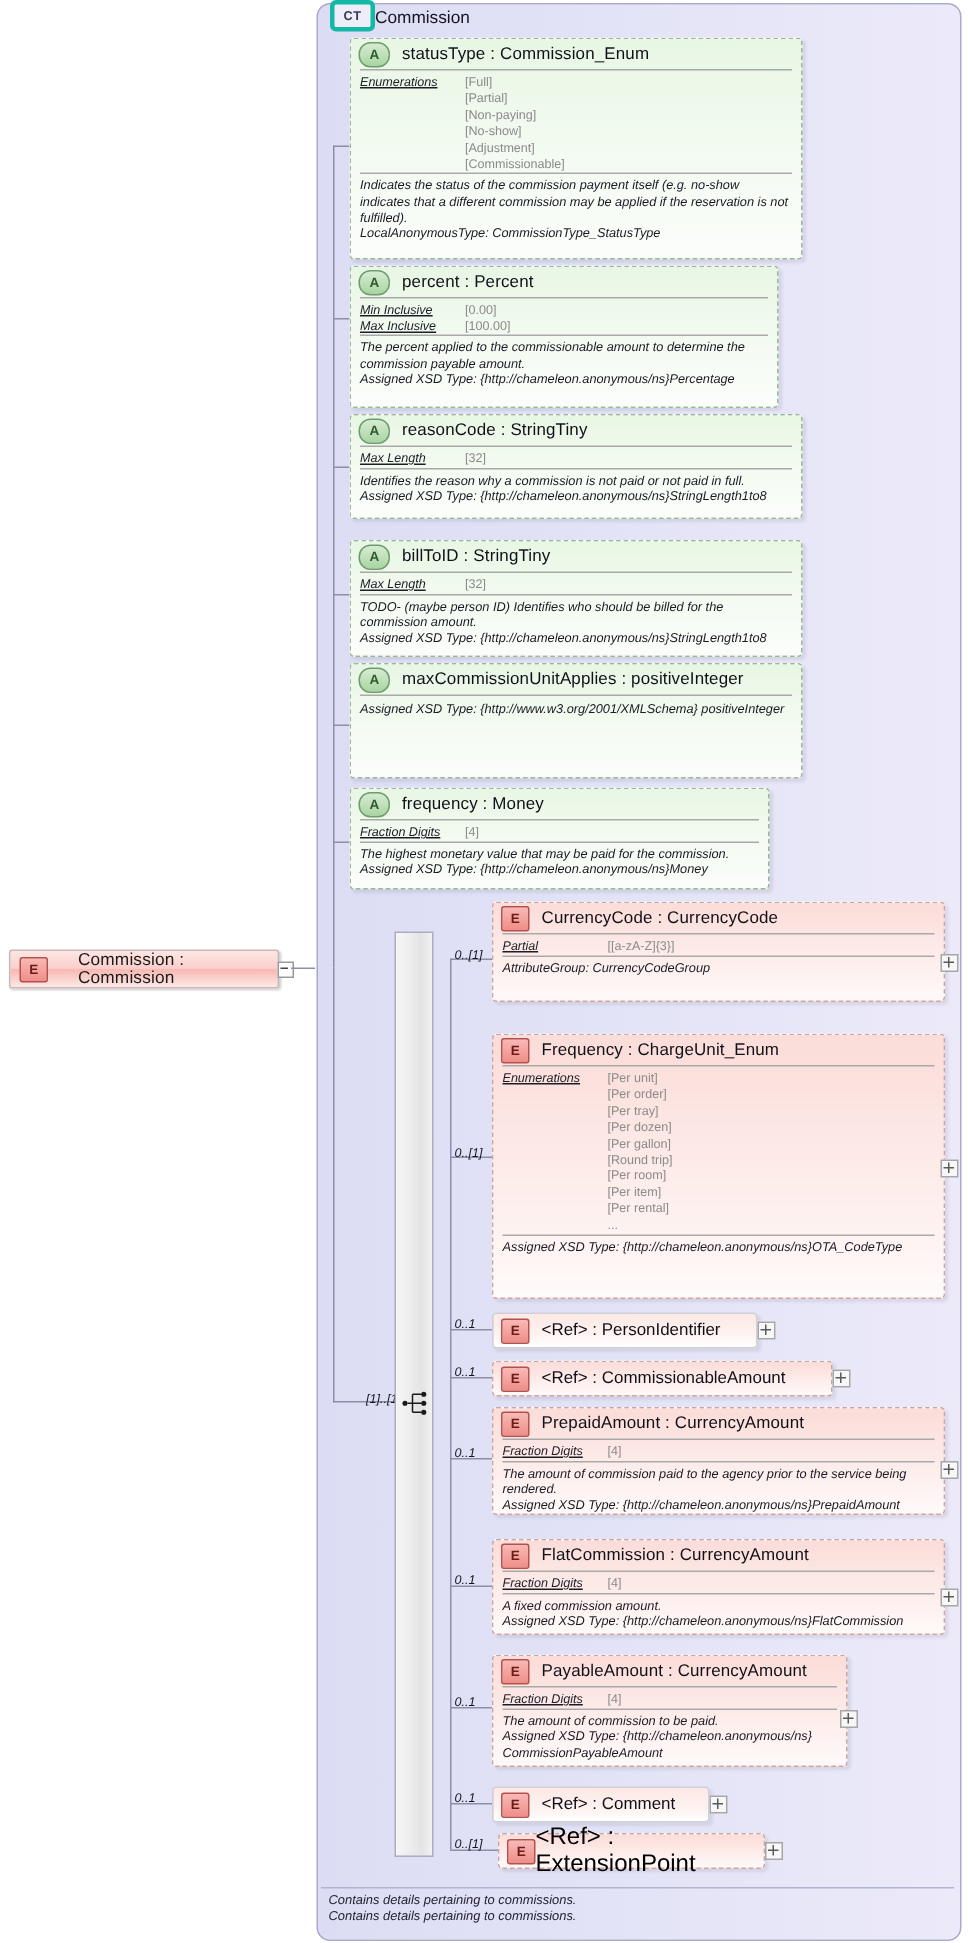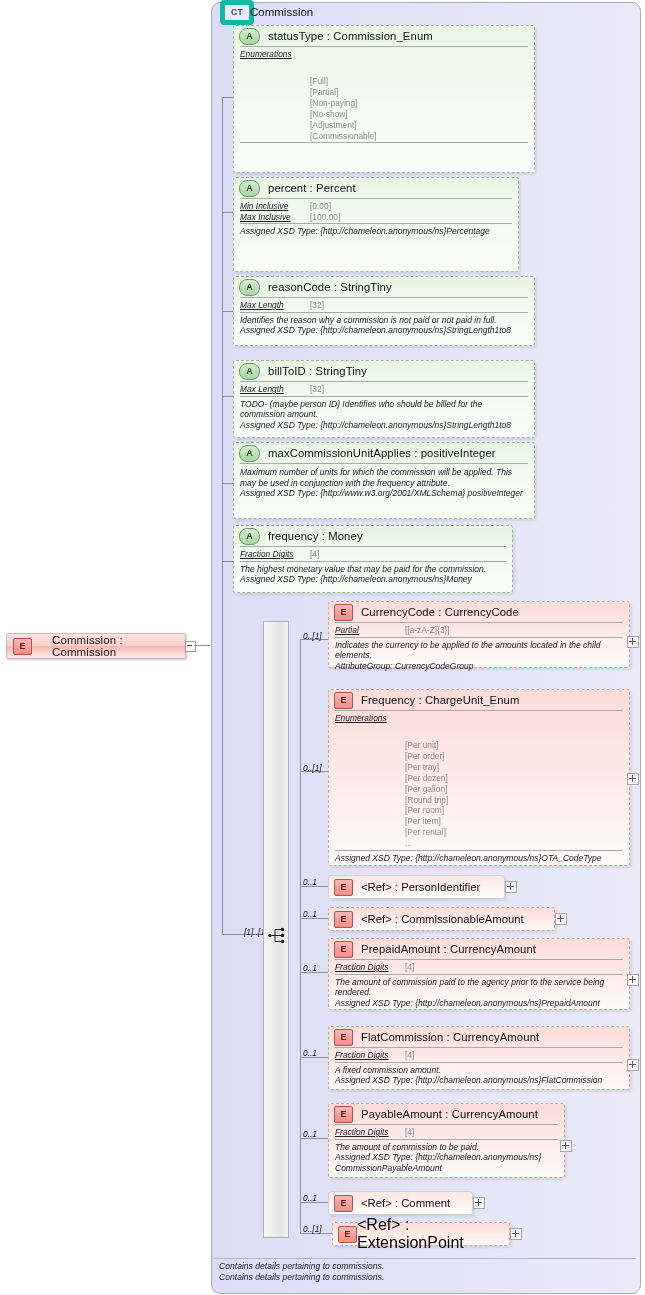--- a/index.html
+++ b/index.html
@@ -42,21 +42,21 @@
   #root-conn{left:194px;top:645px;width:16px;height:1px;background:#8e8ea8;}
 
   
   #ct-panel{
     left:211px; top:2px; width:428px; height:1290px;
     background:linear-gradient(to right,#dcdcf4 0%,#e3e3f7 45%,#eceaf9 100%);
     border:1px solid #a9a9c8; border-radius:9px;
   }
   #ct-badge{
     left:220px; top:0; width:24px;height:15px;
-    border:5px solid #14b8a6;border-radius:4px;background:#eeeef8;
+    border:3px solid #14b8a6;border-radius:4px;background:#eeeef8;
     font-size:8.5px;font-weight:bold;color:#3a3a5c;line-height:15px;text-align:center;letter-spacing:.3px;
   }
   #ct-title{left:250px;top:6px;font-size:11.5px;color:#15151e;font-weight:500;}
 
   
   #ct-footer-rule{left:214px;top:1258px;width:422px;height:1px;background:#b3b3cd;}
   #ct-footer{left:219px;top:1261px;width:410px;font-style:italic;font-size:8.6px;color:#232334;line-height:10.6px;}
 
   
   .cbox{border-radius:3px;}
@@ -74,21 +74,21 @@
     border:1px solid #cfcfd8;
     background:linear-gradient(to bottom,#fde8e5 0%,#fdf2f0 60%,#ffffff 100%);
   }
   .cbox .hdr{display:flex;align-items:center;height:20px;padding-left:5px;}
   .cbox .hdr .name{margin-left:8px;font-size:11.3px;color:#101018;font-weight:500;letter-spacing:.1px;white-space:nowrap;}
   .cbox .rule{height:1px;background:#a9a9a9;margin:0 6px;}
   .cbox .facets{padding:2px 6px 1px 6px;font-size:8.4px;color:#1d1d28;}
   .facets .frow{display:flex;line-height:10.5px;}
   .facets .fname{font-style:italic;width:70px;flex:0 0 auto;text-decoration:underline;}
   .facets .fval{color:#8b8b8b;}
-  .facets .flist{color:#8b8b8b;margin-top:27px;}
+  .facets .flist{color:#8b8b8b;}
   .facets .flist div{line-height:10.9px;}
   .cbox .doc{padding:2px 6px 4px 6px;font-style:italic;font-size:8.5px;color:#1a1a24;line-height:10.6px;}
 
   
   .plusbtn{
     position:absolute;width:10px;height:10px;border:1px solid #a6a6a6;background:#f7f7f7;
     font-size:8px;line-height:8px;text-align:center;color:#4a4a4a;
   }
   .plusbtn:before{content:"";position:absolute;left:4px;top:1px;width:1px;height:7px;background:#5a5a5a;}
   .plusbtn:after{content:"";position:absolute;left:1px;top:4px;width:7px;height:1px;background:#5a5a5a;}
@@ -141,20 +141,24 @@
         <div>[Full]</div>
         <div>[Partial]</div>
         <div>[Non-paying]</div>
         <div>[No-show]</div>
         <div>[Adjustment]</div>
         <div>[Commissionable]</div>
       </span>
     </div>
   </div>
   <div class="rule"></div>
+  <div class="doc">
+    <div>Indicates the status of the commission payment itself (e.g. no-show indicates that a different commission may be applied if the reservation is not fulfilled).</div>
+    <div>LocalAnonymousType: CommissionType_StatusType</div>
+  </div>
 </div>
 
 <div class="hline" style="left:222px;top:212px;width:11px;"></div>
 <div class="abs cbox attr" style="left:233px;top:177px;width:284px;height:93px;">
   <div class="hdr">
     <span class="atag">A</span>
     <span class="name">percent   : Percent</span>
   </div>
   <div class="rule"></div>
   <div class="facets">
@@ -162,20 +166,21 @@
         <span class="fname">Min Inclusive</span>
         <span class="fval">[0.00]</span>
       </div>
     <div class="frow">
         <span class="fname">Max Inclusive</span>
         <span class="fval">[100.00]</span>
       </div>
   </div>
   <div class="rule"></div>
   <div class="doc">
+    <div>The percent applied to the commissionable amount to determine the commission payable amount.</div>
     <div>Assigned XSD Type: {http://chameleon.anonymous/ns}Percentage</div>
   </div>
 </div>
 
 <div class="hline" style="left:222px;top:311px;width:11px;"></div>
 <div class="abs cbox attr" style="left:233px;top:276px;width:300px;height:68px;">
   <div class="hdr">
     <span class="atag">A</span>
     <span class="name">reasonCode : StringTiny</span>
   </div>
@@ -214,21 +219,20 @@
 </div>
 
 <div class="hline" style="left:222px;top:483px;width:11px;"></div>
 <div class="abs cbox attr" style="left:233px;top:442px;width:300px;height:75px;">
   <div class="hdr">
     <span class="atag">A</span>
     <span class="name">maxCommissionUnitApplies : positiveInteger</span>
   </div>
   <div class="rule"></div>
   <div class="doc" style="padding-top:3px;">
-    <div>Maximum number of units for which the commission will be applied. This may be used in conjunction with the frequency attribute.</div>
     <div>Assigned XSD Type: {http://www.w3.org/2001/XMLSchema} positiveInteger</div>
   </div>
 </div>
 
 <div class="hline" style="left:222px;top:561px;width:11px;"></div>
 <div class="abs cbox attr" style="left:233px;top:525px;width:278px;height:66px;">
   <div class="hdr">
     <span class="atag">A</span>
     <span class="name">frequency : Money</span>
   </div>
@@ -273,21 +277,20 @@
   </div>
   <div class="rule"></div>
   <div class="facets">
     <div class="frow">
         <span class="fname">Partial</span>
         <span class="fval">[[a-zA-Z]{3}]</span>
       </div>
   </div>
   <div class="rule"></div>
   <div class="doc">
-    <div>Indicates the currency to be applied to the amounts located in the child elements.</div>
     <div>AttributeGroup: CurrencyCodeGroup</div>
   </div>
 </div>
 <div class="plusbtn" style="left:627px;top:636px;"></div>
 
 <div class="hline" style="left:300px;top:771px;width:28px;"></div>
 <div class="abs card" style="left:303px;top:763px;">0..[1]</div>
 <div class="abs cbox elem" style="left:328px;top:689px;width:300px;height:175px;">
   <div class="hdr">
     <span class="etag">E</span>

